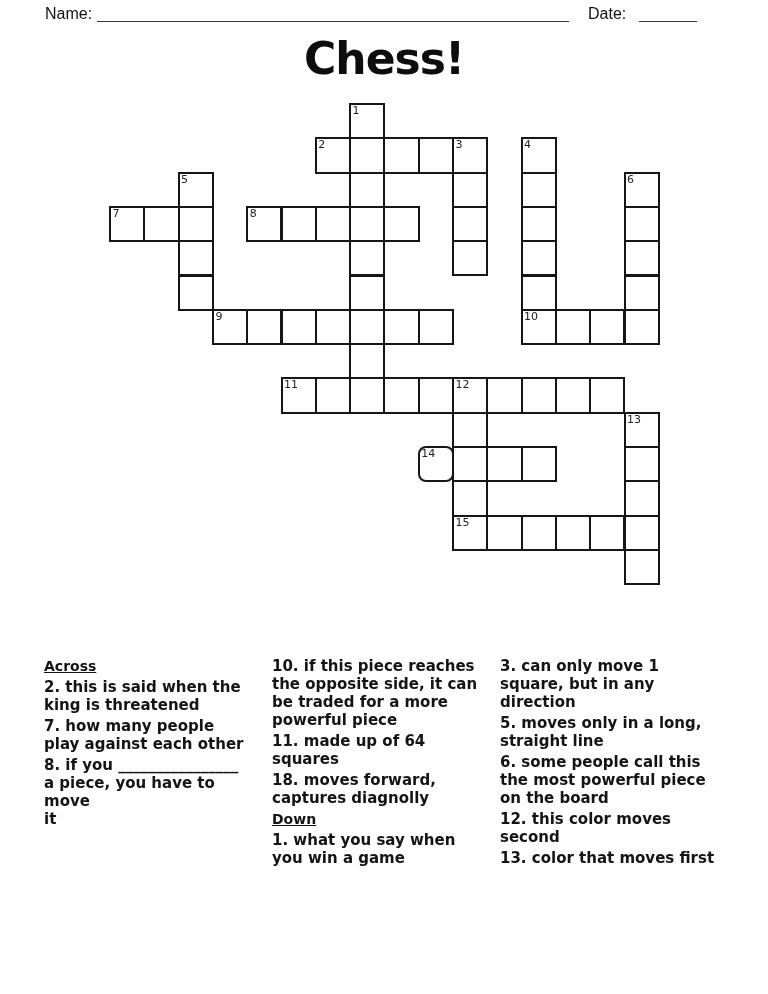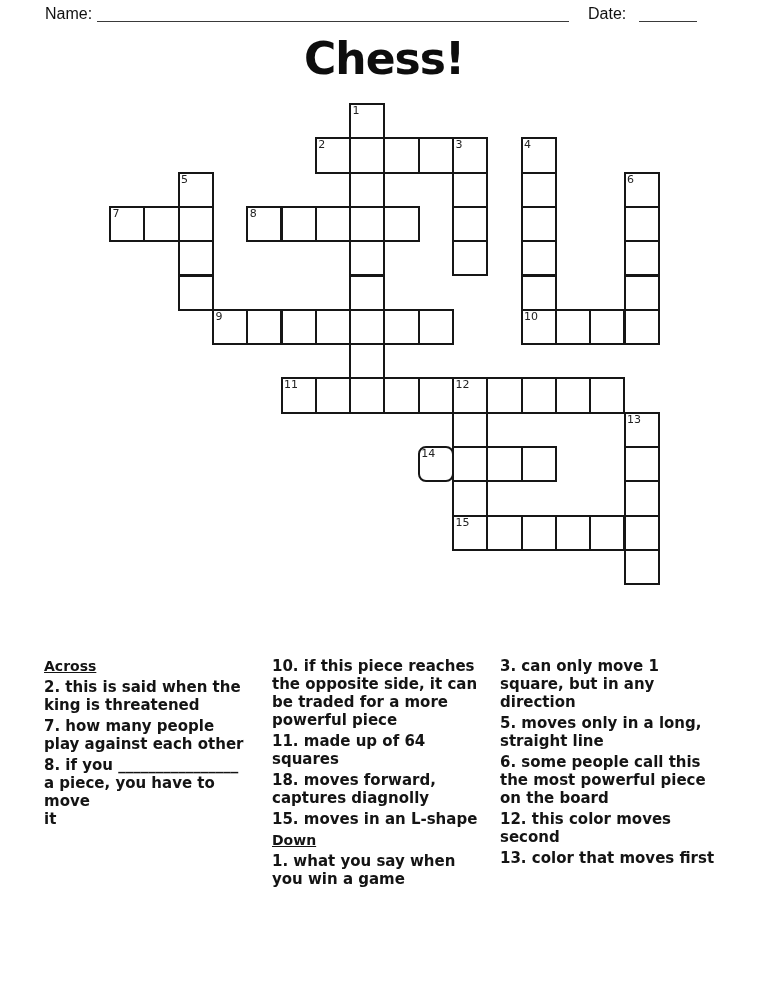--- a/index.html
+++ b/index.html
@@ -152,21 +152,20 @@
       </div>
     <div class="clue-col" style="left:272px;width:218px">
         <p class="clue"><span class="clue-num">10.</span><span class="clue-text"> if this piece reaches
 the opposite side, it can
 be traded for a more
 powerful piece</span></p>
         <p class="clue"><span class="clue-num">11.</span><span class="clue-text"> made up of 64
 squares</span></p>
         <p class="clue"><span class="clue-num">18.</span><span class="clue-text"> moves forward,
 captures diagnolly</span></p>
-        <p class="clue"><span class="clue-num">15.</span><span class="clue-text"> moves in an L-shape</span></p>
         <div class="clue-heading">Down</div>
         <p class="clue"><span class="clue-num">1.</span><span class="clue-text"> what you say when
 you win a game</span></p>
       </div>
     <div class="clue-col" style="left:500px;width:232px">
         <p class="clue"><span class="clue-num">3.</span><span class="clue-text"> can only move 1
 square, but in any
 direction</span></p>
         <p class="clue"><span class="clue-num">5.</span><span class="clue-text"> moves only in a long,
 straight line</span></p>

